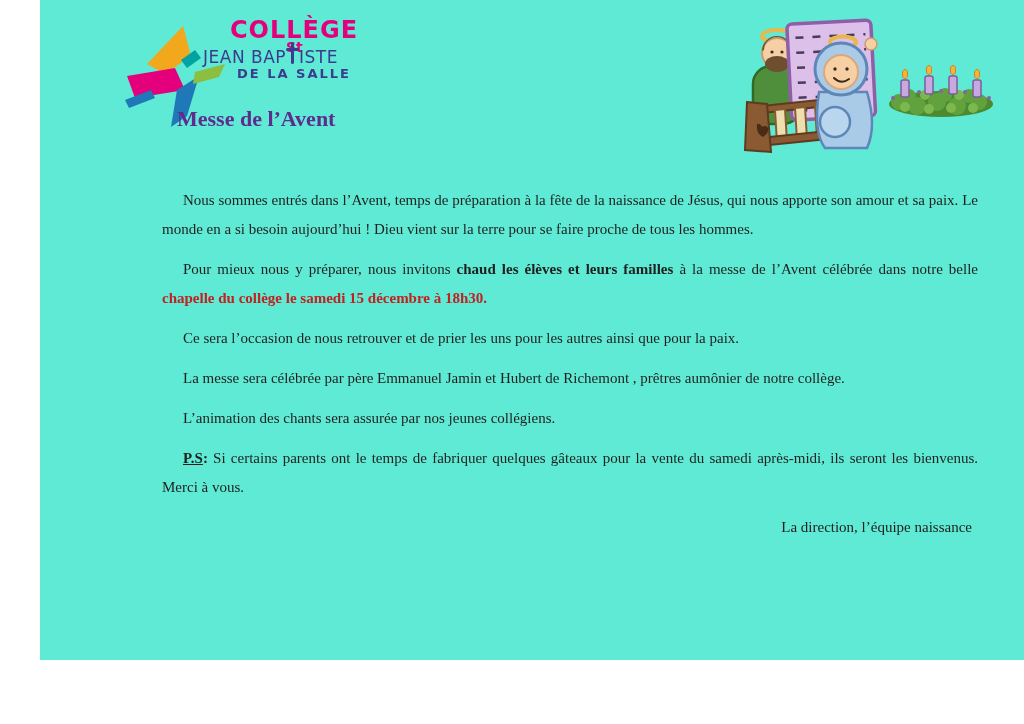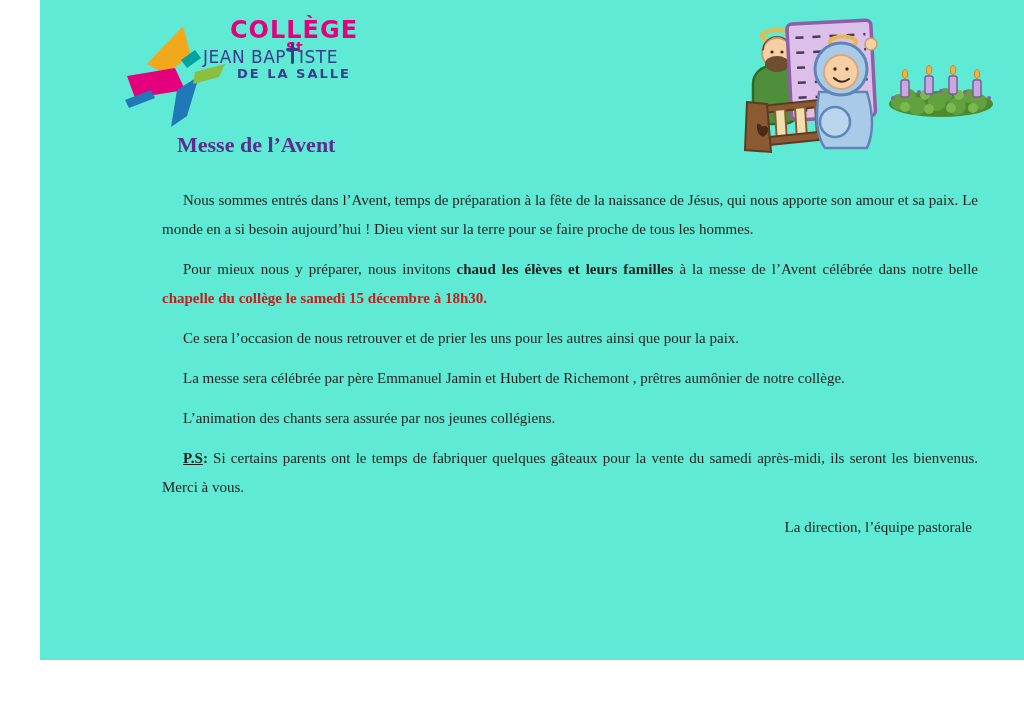--- a/index.html
+++ b/index.html
@@ -15,21 +15,21 @@
            font-weight:700;font-size:14px;color:#E4007C;}
   .logo-line2{position:absolute;left:78px;top:38px;font-family:"DejaVu Sans",sans-serif;
               font-weight:400;font-size:17px;color:#3C3B8D;letter-spacing:.5px;white-space:nowrap;}
   .cross{display:inline-block;position:relative;width:13px;height:20px;vertical-align:-3px;}
   .cross-v{position:absolute;left:5px;top:-4px;width:3px;height:22px;background:#3C3B8D;border-radius:2px;}
   .cross-h{position:absolute;left:0px;top:2px;width:13px;height:3px;background:#3C3B8D;border-radius:2px;}
   .logo-line3{position:absolute;left:112px;top:58px;font-family:"DejaVu Sans",sans-serif;
               font-weight:700;font-size:13px;color:#3C3B8D;letter-spacing:2px;white-space:nowrap;}
 
   
-  .title{position:absolute;left:137px;top:132px;margin:0;font-size:22px;font-weight:700;
+  .title{position:absolute;left:137px;top:106px;margin:0;font-size:22px;font-weight:700;
          color:#5E2C8E;font-family:"Liberation Serif",serif;}
 
   
   .nativity{position:absolute;left:697px;top:6px;}
   .wreath{position:absolute;left:845px;top:62px;}
 
   
   .body{position:absolute;left:122px;top:186px;width:816px;color:#1f1f1f;
         font-size:15px;line-height:29px;text-align:justify;}
   .body p{margin:0 0 11px 0;text-indent:21px;}
@@ -151,16 +151,16 @@
     </g>
   </svg>
 
   <div class="body">
     <p>Nous sommes entrés dans l’Avent, temps de préparation à la fête de la naissance de Jésus, qui nous apporte son amour et sa paix. Le monde en a si besoin aujourd’hui ! Dieu vient sur la terre pour se faire proche de tous les hommes.</p>
     <p><span>Pour mieux nous y préparer, nous  invitons  </span><span class="b">chaud les élèves et leurs familles</span><span> à la messe de l’Avent célébrée dans notre belle </span><span class="b red">chapelle du collège le samedi 15 décembre à 18h30.</span></p>
     <p>Ce sera l’occasion de nous retrouver et de prier les uns pour les autres ainsi que pour la paix.</p>
     <p>La messe sera célébrée par père Emmanuel Jamin et Hubert de Richemont , prêtres aumônier de notre collège.</p>
     <p>L’animation des chants sera assurée par nos jeunes collégiens.</p>
     <p><span class="b u">P.S</span><span class="b">:</span><span> Si certains parents ont le temps de fabriquer quelques gâteaux pour la vente du samedi après-midi, ils seront les bienvenus. Merci à vous.</span></p>
-    <p class="signature">La direction, l’équipe pastorale</p>
+    <p class="signature">La direction, l’équipe naissance</p>
   </div>
 
 </div>
 
 </body></html>

